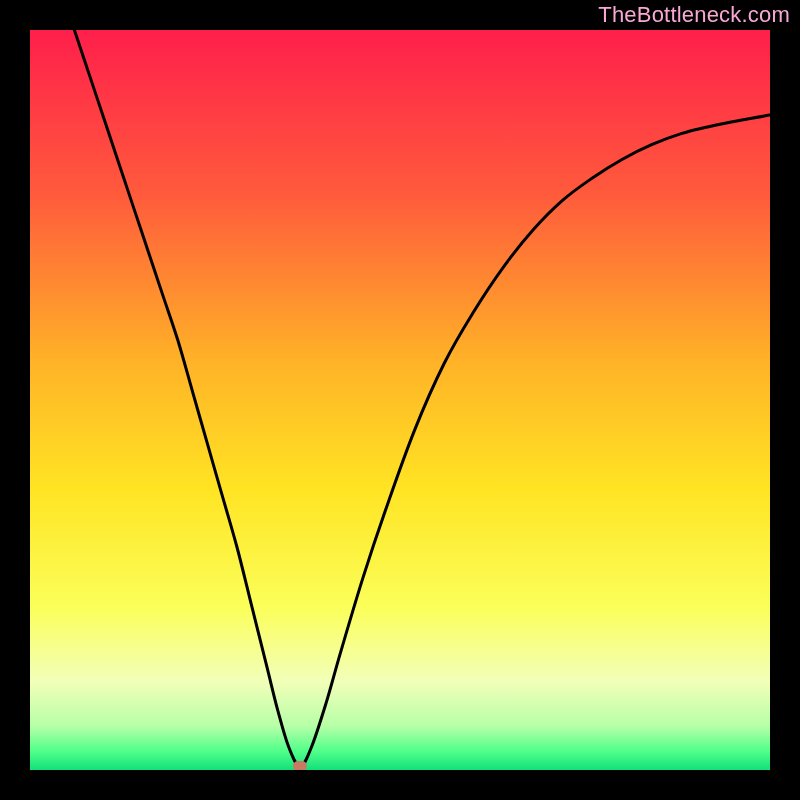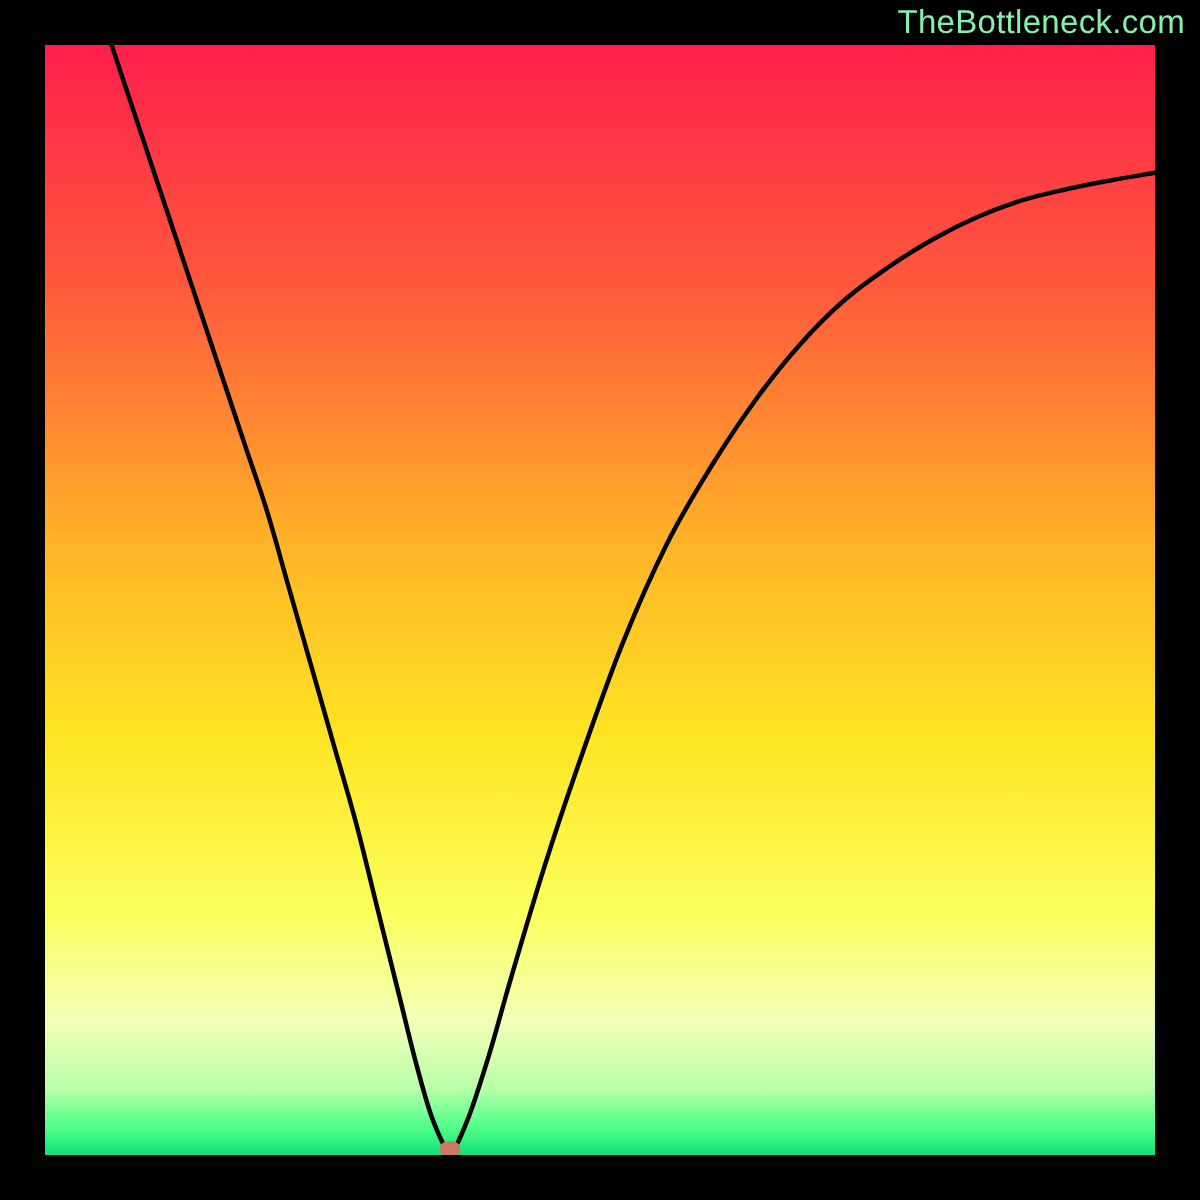--- a/index.html
+++ b/index.html
@@ -14,21 +14,21 @@
   .frame {
     position: relative;
     width: 800px;
     height: 800px;
     background: #000;
   }
   .watermark {
     position: absolute;
     top: 2px;
     right: 10px;
-    color: #86efac;
+    color: #f9a8d4;
     font-size: 22px;
     font-weight: 500;
     letter-spacing: 0.2px;
     z-index: 20;
     user-select: none;
   }
   .plot-area {
     position: absolute;
     left: 30px;
     top: 30px;

